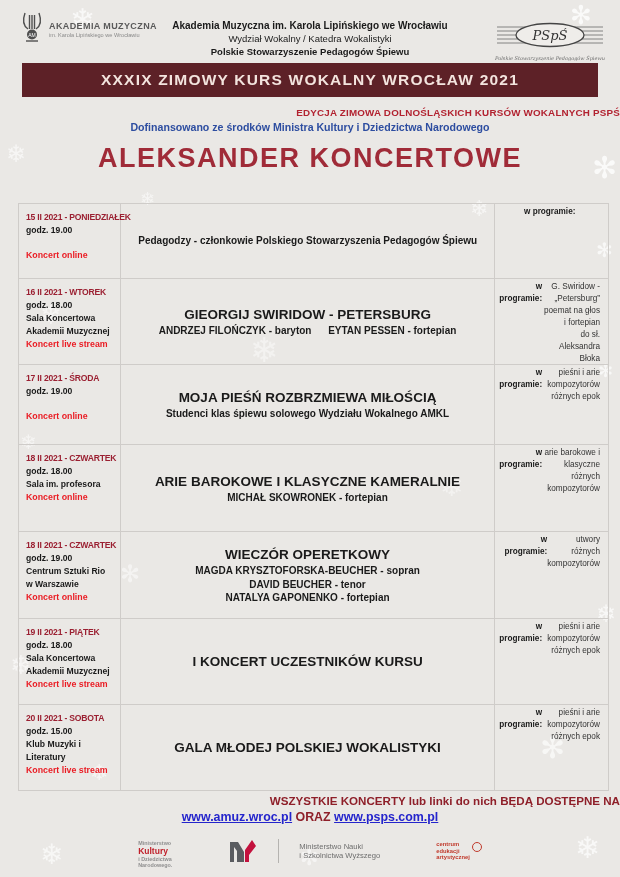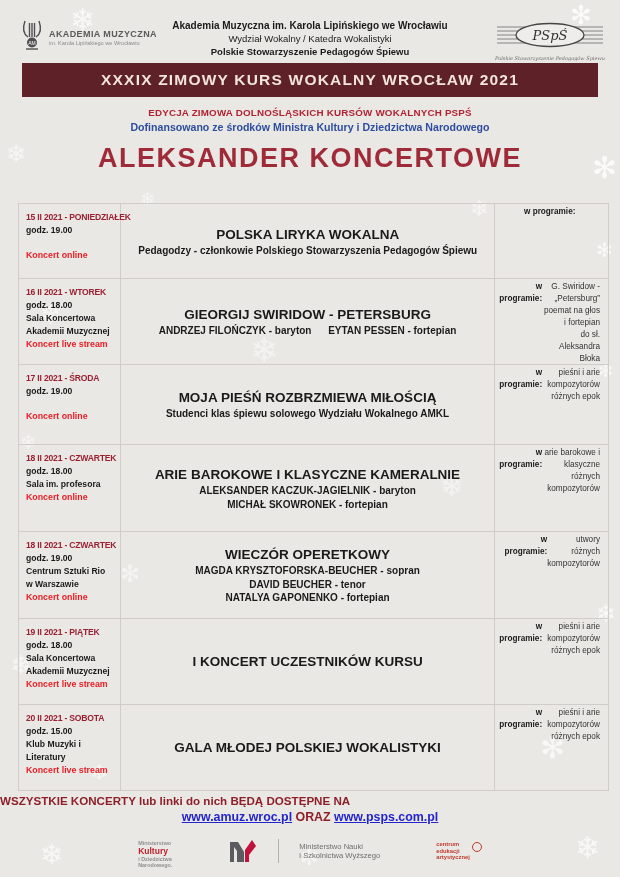--- a/index.html
+++ b/index.html
@@ -8,36 +8,36 @@
     position:relative; width:620px; height:877px; margin:0 auto;
     background:#eae8e5; overflow:hidden;
     font-family:"Liberation Sans", sans-serif; color:#1a1a1a;
   }
   
   .sf { position:absolute; color:#ffffff; pointer-events:none; }
   .sf::before { content:"❄"; }
   .sf.alt::before { content:"✻"; }
 
   
-  .logo-left { position:absolute; top:20px; left:20px; display:flex; align-items:center; gap:5px; }
+  .logo-left { position:absolute; top:12px; left:20px; display:flex; align-items:center; gap:5px; }
   .logo-left .t1 { font-size:9px; font-weight:bold; color:#5a5a5a; letter-spacing:.4px; }
   .logo-left .t2 { font-size:5.6px; color:#8a8a8a; margin-top:1px; }
   .org { position:absolute; top:20px; left:0; width:620px; text-align:center; }
   .org .l1 { font-size:10px; font-weight:bold; }
   .org .l2 { font-size:9.5px; margin-top:2px; }
   .org .l3 { font-size:9.5px; font-weight:bold; margin-top:2px; }
   .logo-right { position:absolute; top:22px; right:14px; width:112px; text-align:center; }
   .logo-right .cap { font-size:5px; font-style:italic; color:#6b6b6b; font-family:"DejaVu Serif", serif; margin-top:1px; }
 
   .banner {
     position:absolute; top:63px; left:22px; width:576px; height:34px;
     background:#5d2127; color:#f3e4de; text-align:center; line-height:34px;
     font-size:15.5px; font-weight:600; letter-spacing:1.2px;
   }
-  .edition { position:absolute; top:107px; width:620px; text-align:center;
+  .edition { position:absolute; top:107px; width:620px; text-align:right;
     font-size:9.8px; font-weight:bold; color:#b22230; letter-spacing:.2px; }
   .funding { position:absolute; top:121px; width:620px; text-align:center;
     font-size:10.6px; font-weight:bold; color:#2d4da0; }
   .page-title { position:absolute; top:143px; width:620px; text-align:center;
     font-size:27px; font-weight:bold; color:#a02b38; letter-spacing:1.5px; }
 
   
   .ctable { position:absolute; top:203px; left:18px; width:591px;
     border:1px solid #cfccc9; }
   .trow { display:flex; border-bottom:1px solid #cfccc9; }
@@ -53,21 +53,21 @@
             letter-spacing:-.2px; line-height:13px; }
   .info   { font-size:8.6px; font-weight:bold; color:#1a1a1a; line-height:13px; }
   .status { font-size:8.8px; font-weight:bold; color:#ea1c24; line-height:13px; }
   .status.gap { margin-top:12px; }
   .ctitle { font-size:13.5px; font-weight:bold; line-height:17px; margin:1px 0; }
   .csub   { font-size:10px; font-weight:bold; line-height:13.5px; white-space:pre-wrap; }
   .plabel { font-size:8.2px; font-weight:bold; line-height:12px; }
   .ptext  { font-size:8.2px; line-height:12px; white-space:pre-line; color:#333; }
 
   
-  .notice { position:absolute; top:794px; width:620px; text-align:left;
+  .notice { position:absolute; top:794px; width:620px; text-align:right;
     font-size:11.6px; font-weight:bold; color:#8e1f29; }
   .links { position:absolute; top:810px; width:620px; text-align:center;
     font-size:12.4px; font-weight:bold; color:#8e1f29; }
   .links a { color:#2424cc; text-decoration:underline; }
   .flogos { position:absolute; top:838px; left:0; width:620px;
     display:flex; justify-content:center; align-items:flex-start; gap:56px; }
   .mkidn { text-align:left; line-height:6.5px; padding-top:2px; }
   .mkidn .g  { font-size:5.4px; font-weight:bold; color:#8f8f8f; }
   .mkidn .r  { font-size:8.5px; font-weight:bold; color:#c0202a; line-height:9px; }
   .mnisw { display:flex; align-items:center; gap:20px; }
@@ -151,21 +151,20 @@
   <div class="page-title">ALEKSANDER KONCERTOWE</div>
 
   <div class="ctable">
       <div class="trow" style="height: 75px;">
         <div class="cell c1">
           <div class="date">15 II 2021 - PONIEDZIAŁEK</div>
           <div class="info">godz. 19.00</div>
           <div class="status gap">Koncert online</div>
         </div>
         <div class="cell c2">
-          <div class="ctitle">POLSKA LIRYKA WOKALNA</div>
           <div class="csub">Pedagodzy - członkowie Polskiego Stowarzyszenia Pedagogów Śpiewu</div>
         </div>
         <div class="cell c3">
           <div class="plabel">w programie:</div>
         </div>
       </div>
       <div class="trow" style="height: 86px;">
         <div class="cell c1">
           <div class="date">16 II 2021 - WTOREK</div>
           <div class="info">godz. 18.00</div>
@@ -202,21 +201,20 @@
       </div>
       <div class="trow" style="height: 87px;">
         <div class="cell c1">
           <div class="date">18 II 2021 - CZWARTEK</div>
           <div class="info">godz. 18.00</div>
           <div class="info">Sala im. profesora</div>
           <div class="status">Koncert online</div>
         </div>
         <div class="cell c2">
           <div class="ctitle">ARIE BAROKOWE I KLASYCZNE KAMERALNIE</div>
-          <div class="csub">ALEKSANDER KACZUK-JAGIELNIK - baryton</div>
           <div class="csub">MICHAŁ SKOWRONEK - fortepian</div>
         </div>
         <div class="cell c3">
           <div class="plabel">w programie:</div>
           <div class="ptext">arie barokowe i klasyczne
 różnych kompozytorów</div>
         </div>
       </div>
       <div class="trow" style="height: 87px;">
         <div class="cell c1">

